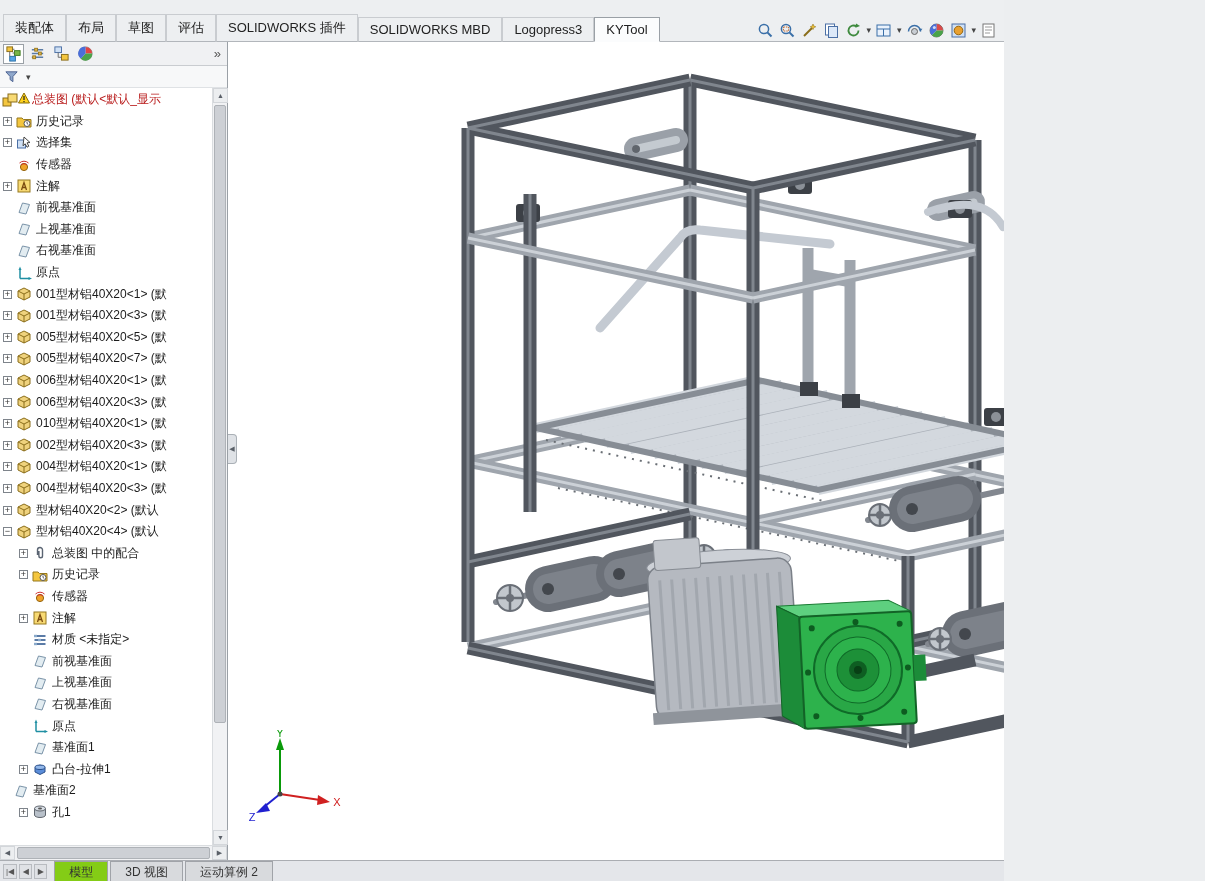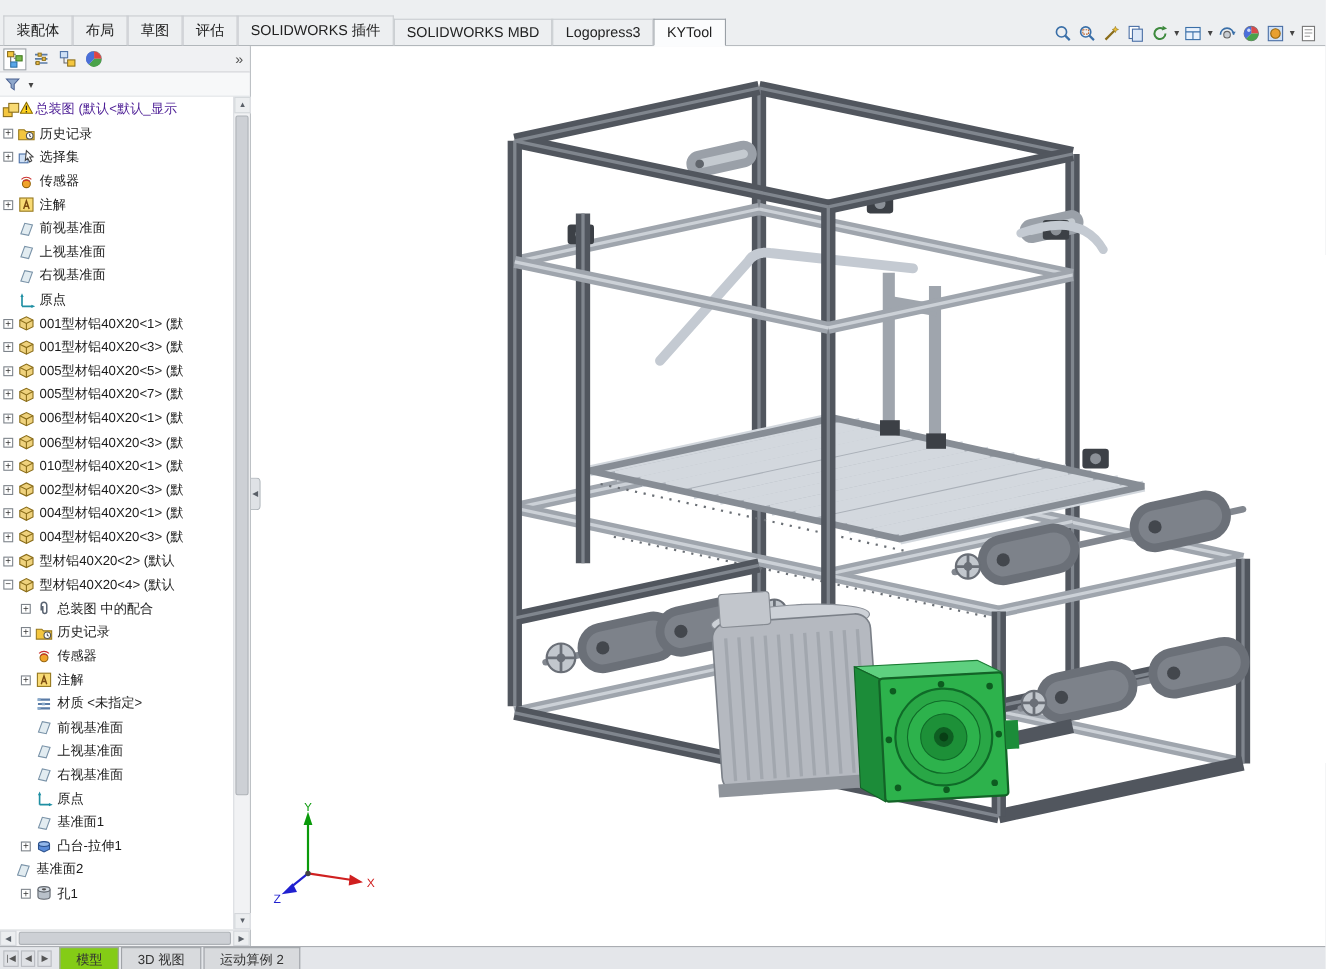--- a/index.html
+++ b/index.html
@@ -1,18 +1,18 @@
 <!DOCTYPE html>
 <html><head>
 <meta charset="utf-8">
 <style>
   *{box-sizing:border-box;margin:0;padding:0}
   html,body{width:1205px;height:881px;overflow:hidden;background:#eceef0;
     font-family:"Liberation Sans","DejaVu Sans",sans-serif;font-size:12px;color:#1b1b1b}
-  .app{position:relative;width:1205px;height:881px;display:flex;flex-direction:column}
+  .app{position:relative;width:1004px;height:881px;display:flex;flex-direction:column}
 
   
   .header{height:42px;background:#edeff1;border-bottom:1px solid #b2b6bb;position:relative;flex:0 0 auto}
   .tabs-row{position:absolute;left:3px;bottom:-1px;display:flex;align-items:flex-end}
   .rtab{padding:4px 11px;font-size:13px;color:#222;background:transparent;border:1px solid #c9ccd0;
     border-bottom:1px solid #b2b6bb;white-space:nowrap;cursor:default}
   .rtab.active{background:#fbfcfd;border-color:#9aa0a6;border-bottom:1px solid #fbfcfd}
   .header-toolbar{position:absolute;right:6px;top:21px;display:flex;align-items:center;gap:4px}
   .hicon{width:18px;height:18px;display:inline-flex;align-items:center;justify-content:center}
   .hicon svg{width:17px;height:17px;display:block}
@@ -28,21 +28,21 @@
   .ptab{width:21px;height:20px;display:inline-flex;align-items:center;justify-content:center;border:1px solid transparent}
   .ptab.active{background:#fff;border-color:#9aa0a6}
   .ptab svg{width:17px;height:17px;display:block}
   .panel-overflow{margin-left:auto;margin-right:6px;color:#555;font-size:13px}
   .filter-row{position:absolute;top:24px;left:0;right:0;height:22px;background:#f7f8f9;
     border-bottom:1px solid #dfe2e5;display:flex;align-items:center;padding-left:4px;gap:2px}
   .filter-row .icn svg{width:15px;height:15px}
   .tree{position:absolute;top:46px;left:0;right:15px;bottom:15px;overflow:hidden;background:#fff;padding-top:1px}
   .trow{display:flex;align-items:center;height:21.6px;white-space:nowrap;cursor:default}
   .trow .tlabel{overflow:hidden;text-overflow:clip}
-  .trow.root .tlabel{color:#4c1d95}
+  .trow.root .tlabel{color:#b91c1c}
   .expbox{flex:0 0 9px;width:9px;height:9px;border:1px solid #7e848b;background:#fff;color:#333;
     font-size:9px;line-height:7px;display:inline-flex;align-items:center;justify-content:center;margin-right:4px}
   .expgap{flex:0 0 13px;width:13px}
   .icn{width:16px;height:16px;display:inline-flex;flex:0 0 16px;margin-right:4px}
   .icn svg{width:16px;height:16px;display:block}
   .icn.warn{width:12px;flex:0 0 12px;margin-left:-4px;margin-right:2px}
   .icn.warn svg{width:12px;height:12px}
 
   .vscroll{position:absolute;top:46px;right:0;bottom:15px;width:15px;background:#f1f2f4;border-left:1px solid #dadde0}
   .varrow{position:absolute;left:0;width:15px;height:15px;font-size:7px;color:#5a6068;display:flex;

